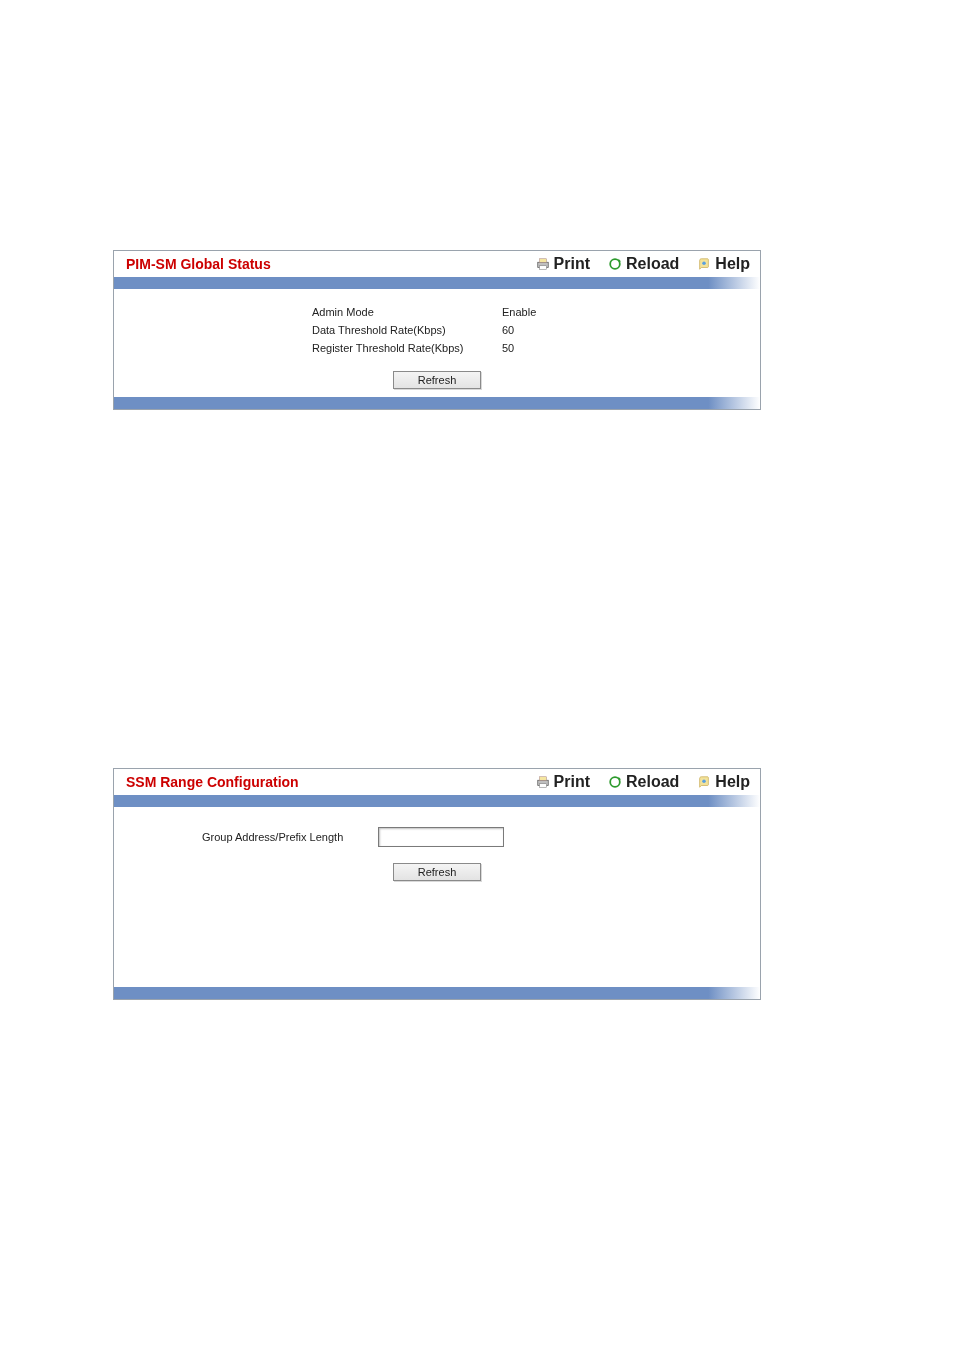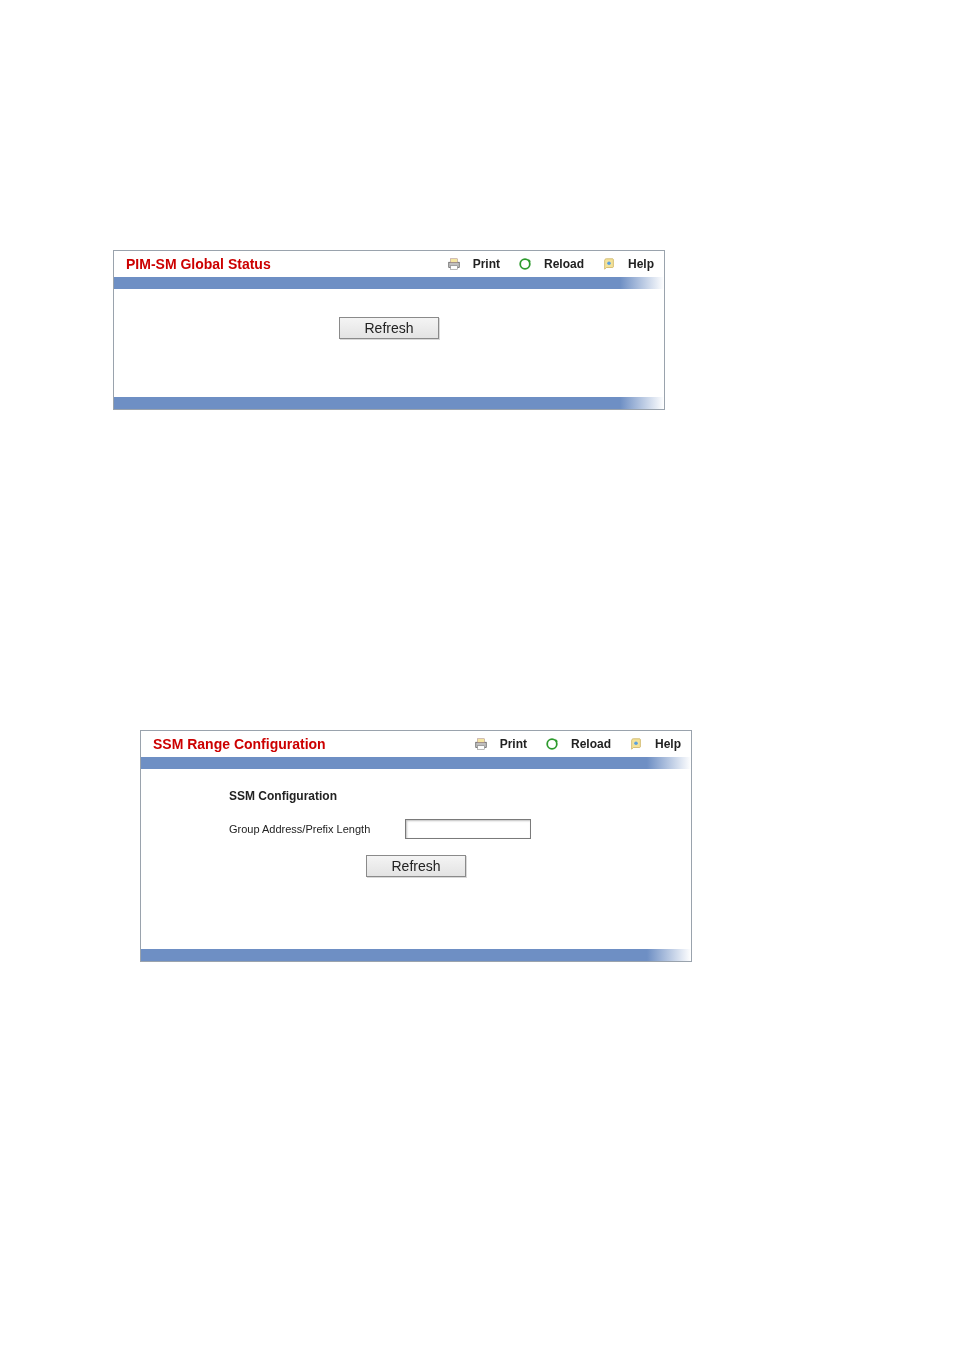--- a/index.html
+++ b/index.html
@@ -13,56 +13,55 @@
   .page {
     width: 954px;
     height: 1350px;
     position: relative;
     background: #ffffff;
     box-sizing: border-box;
   }
   .panel {
     position: absolute;
     left: 113px;
-    width: 552px;
+    width: 648px;
     border: 1px solid #9aa3ad;
     background: #ffffff;
     box-sizing: border-box;
   }
   .panel-1 {
     top: 250px;
     height: 160px;
   }
   .panel-2 {
-    top: 730px;
+    top: 768px;
     height: 232px;
-    margin-left: 27px;
   }
   .titlebar {
     height: 26px;
     display: flex;
     align-items: center;
     padding: 0 10px 0 12px;
     box-sizing: border-box;
   }
   .title {
     color: #cc0000;
     font-weight: bold;
     font-size: 14px;
   }
   .spacer { flex: 1; }
   .toolbar-item {
     display: inline-flex;
     align-items: center;
-    gap: 12px;
+    gap: 4px;
     margin-left: 18px;
     font-weight: bold;
     color: #222;
     cursor: pointer;
-    font-size: 12px;
+    font-size: 16px;
     justify-content: space-between;
   }
   .icon {
     width: 14px;
     height: 14px;
     display: inline-block;
   }
   .bluebar {
     height: 12px;
     background: linear-gradient(to right, #6e8fc4 0%, #6e8fc4 92%, #ffffff 100%);
@@ -83,21 +82,21 @@
     line-height: 18px;
   }
   .kv-label {
     width: 190px;
   }
   .kv-value {
   }
   .btn {
     background: linear-gradient(#f4f4f4, #e3e3e3);
     border: 1px solid #8a8a8a;
-    font-size: 14px;
+    font-size: 11px;
     padding: 2px 24px;
     color: #222;
     cursor: pointer;
     box-shadow: 1px 1px 0 rgba(0,0,0,0.15);
   }
   .btn-row {
     text-align: center;
     margin-top: 14px;
   }
   .footbar {
@@ -195,20 +194,34 @@
             <circle cx="8" cy="7" r="2" fill="#5aa0e0"></circle>
           </svg>
         </span>
         <span>Help</span>
       </span>
     </div>
 
     <div class="bluebar"></div>
 
     <div class="body-area">
+      <div class="kv-table">
+        <div class="kv-row">
+          <span class="kv-label">Admin Mode</span>
+          <span class="kv-value">Enable</span>
+        </div>
+        <div class="kv-row">
+          <span class="kv-label">Data Threshold Rate(Kbps)</span>
+          <span class="kv-value">60</span>
+        </div>
+        <div class="kv-row">
+          <span class="kv-label">Register Threshold Rate(Kbps)</span>
+          <span class="kv-value">50</span>
+        </div>
+      </div>
       <div class="btn-row">
         <button class="btn">Refresh</button>
       </div>
     </div>
 
     <div class="footbar"></div>
   </div>
 
   <div class="panel panel-2">
     <div class="titlebar">
@@ -243,21 +256,20 @@
             <circle cx="8" cy="7" r="2" fill="#5aa0e0"></circle>
           </svg>
         </span>
         <span>Help</span>
       </span>
     </div>
 
     <div class="bluebar"></div>
 
     <div class="body-area ssm-body">
-      <div class="section-heading">SSM Configuration</div>
 
       <div class="field-row">
         <span class="field-label">Group Address/Prefix Length</span>
         <input type="text" class="text-input" value="" style="">
       </div>
 
 
 
       <div class="refresh-row">
         <button class="btn">Refresh</button>

